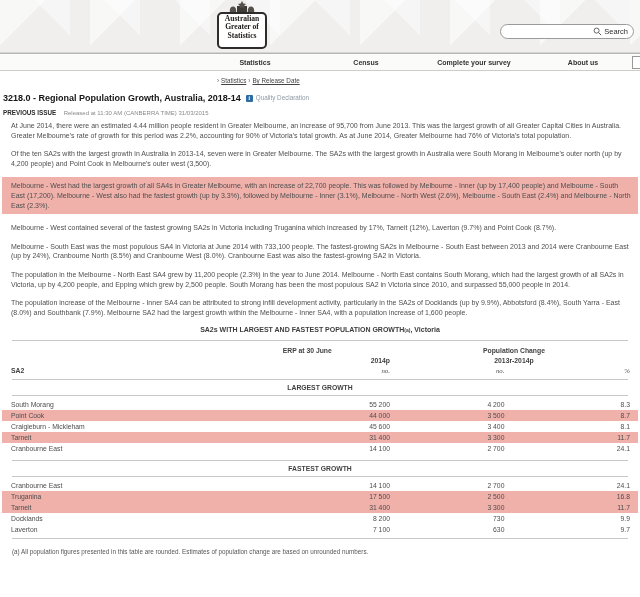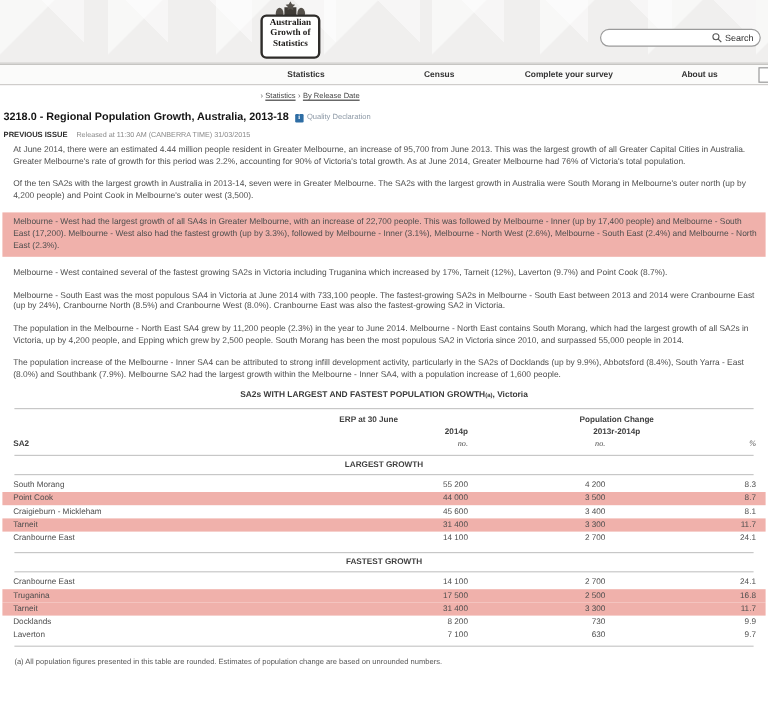--- a/index.html
+++ b/index.html
@@ -127,21 +127,21 @@
 <div class="site-header">
   <svg class="emblem" viewBox="0 0 28 16">
     <ellipse cx="5" cy="10" rx="3.2" ry="4.5" fill="#55504a"></ellipse>
     <ellipse cx="23" cy="10" rx="3.2" ry="4.5" fill="#55504a"></ellipse>
     <path d="M9 5 h10 v7 a5 4 0 0 1 -10 0 z" fill="#3f3b36"></path>
     <path d="M14 0 l1.3 2.6 2.7 .4 -2 1.9 .5 2.7 -2.5 -1.3 -2.5 1.3 .5 -2.7 -2 -1.9 2.7 -.4 z" fill="#55504a"></path>
   </svg>
   <div class="logo-box">
     <div class="logo-text">
       <div>Australian</div>
-      <div>Growth of</div>
+      <div>Greater of</div>
       <div>Statistics</div>
     </div>
   </div>
   <div class="search-box">
     <svg class="mag" viewBox="0 0 10 10">
       <circle cx="4" cy="4" r="2.8" fill="none" stroke="#555" stroke-width="1"></circle>
       <line x1="6.2" y1="6.2" x2="9" y2="9" stroke="#555" stroke-width="1.1"></line>
     </svg>
     <span class="search-label">Search</span>
   </div>
@@ -151,21 +151,21 @@
   <div class="nav-edge-box"></div>
 <div class="nav-item" style="left: 255px;">Statistics</div>
     <div class="nav-item" style="left: 366px;">Census</div>
     <div class="nav-item" style="left: 474px;">Complete your survey</div>
     <div class="nav-item" style="left: 583px;">About us</div>
   </div>
 
 <div class="breadcrumb"><span class="crumb-sep">›</span><a>Statistics</a><span class="crumb-sep">›</span><a>By Release Date</a></div>
 
 <div class="page-title-row">
-  <span class="page-title">3218.0 - Regional Population Growth, Australia, 2013-18</span><span class="qd-icon">i</span><span class="qd-label">Quality Declaration</span>
+  <span class="page-title">3218.0 - Regional Population Growth, Australia, 2018-14</span><span class="qd-icon">i</span><span class="qd-label">Quality Declaration</span>
 </div>
 
 <div class="prev-issue-row">
   <span class="prev-issue-label">PREVIOUS ISSUE</span>
   <span class="released-text">Released at 11:30 AM (CANBERRA TIME) 31/03/2015</span>
 </div>
 
 <div class="content">
   <div id="paragraphs">
       <div class="para">At June 2014, there were an estimated 4.44 million people resident in Greater Melbourne, an increase of 95,700 from June 2013. This was the largest growth of all Greater Capital Cities in Australia. Greater Melbourne's rate of growth for this period was 2.2%, accounting for 90% of Victoria's total growth. As at June 2014, Greater Melbourne had 76% of Victoria's total population.</div>

